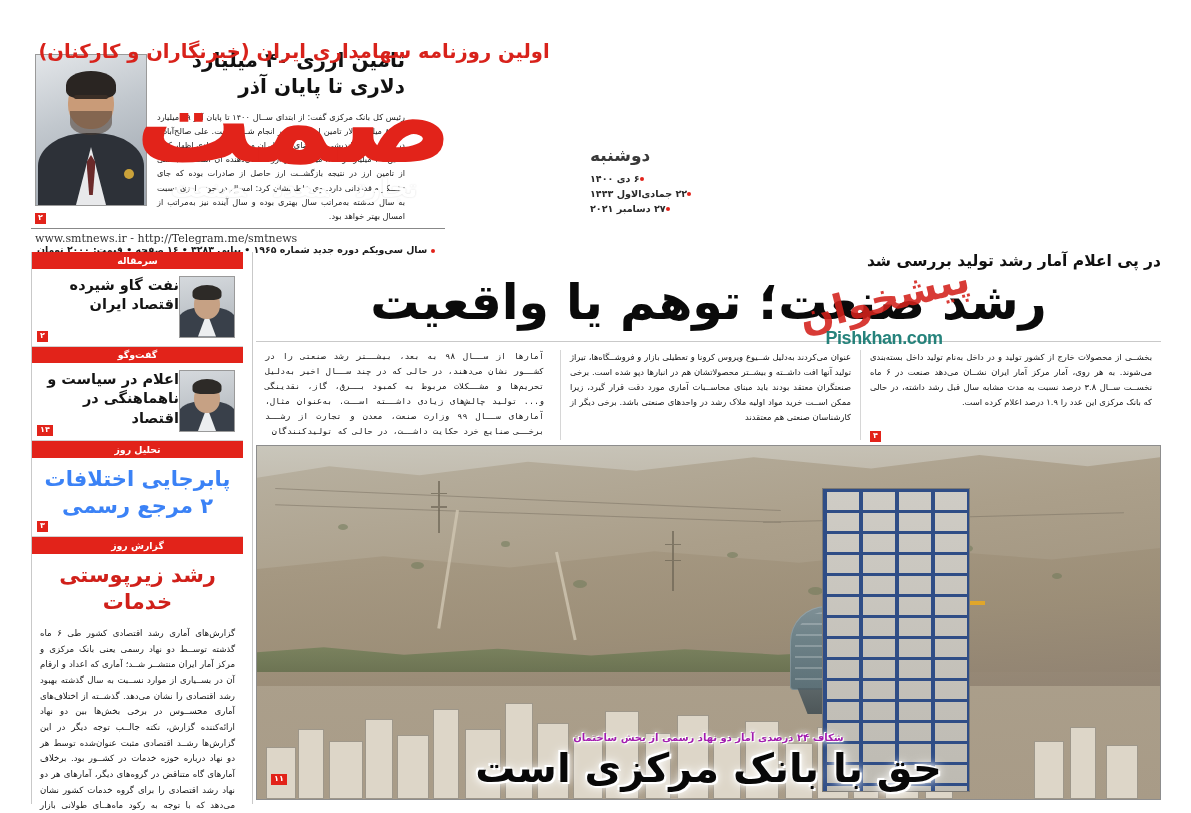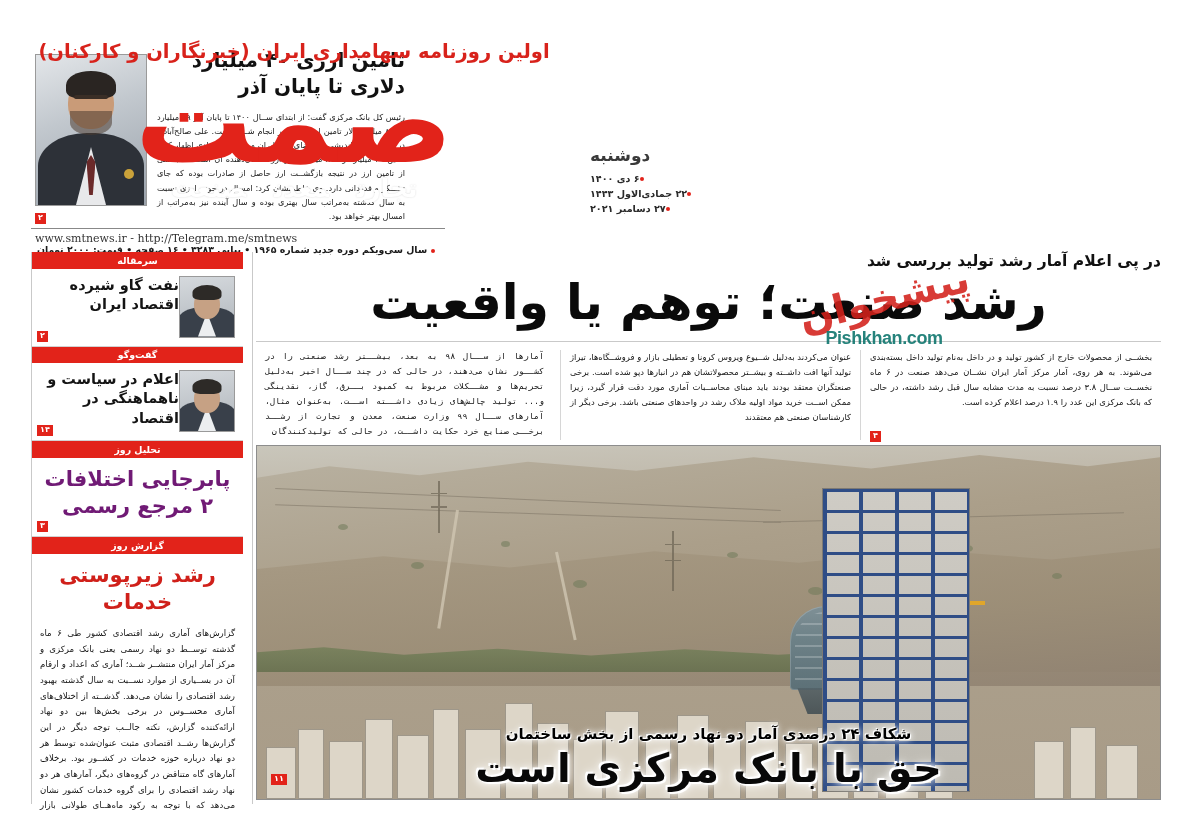--- a/index.html
+++ b/index.html
@@ -222,21 +222,21 @@
     background:#e0a62a; }
   .pylon{ position:absolute; width:2px; background:#6d6555; opacity:.7; }
   .pylon::before,.pylon::after{
     content:""; position:absolute; left:-7px; width:16px; height:1.5px; background:#6d6555;
   }
   .pylon::before{ top:22%; } .pylon::after{ top:48%; }
   .wire{ position:absolute; height:1px; background:#7b7364; opacity:.55; }
 
   .photo-caption{
     position:absolute; right:0; bottom:56px; width:100%;
-    text-align:center; font-size:15px; font-weight:bold; color:#000000;
+    text-align:center; font-size:10px; font-weight:bold; color:#a21caf;
     text-shadow:0 0 3px #fff,0 0 6px #fff,0 0 9px #fff,1px 1px 0 #fff,-1px -1px 0 #fff;
     letter-spacing:-.2px;
   }
   .photo-title{
     position:absolute; right:0; bottom:10px; width:100%;
     text-align:center; font-size:40px; font-weight:bold; color:#080808;
     text-shadow:0 0 4px #fff,0 0 8px #fff,0 0 14px #fff,2px 2px 0 #fff,-2px -2px 0 #fff;
     letter-spacing:-1px; line-height:1.05;
   }
   .photo-pnum{ position:absolute; left:14px; bottom:14px; }
@@ -266,21 +266,21 @@
   .sbt-shirt{ position:absolute; left:50%; bottom:0; transform:translateX(-50%);
     width:18px;height:24px;background:#eceef0;
     clip-path:polygon(50% 0,100% 100%,0 100%); }
   .sb-title{
     flex:1; font-size:14.5px; font-weight:bold; color:#141414;
     line-height:1.34; text-align:right; letter-spacing:-.3px;
   }
   .sb-pnum{ position:absolute; left:5px; bottom:4px; }
 
   .sb-bigtitle{
-    font-size:21px; font-weight:bold; color:#701a75; text-align:center;
+    font-size:21px; font-weight:bold; color:#3b82f6; text-align:center;
     line-height:1.3; padding:8px 6px 4px; letter-spacing:-.4px;
   }
   .sb-bigtitle.red{ color:#d0201a; }
   .sb-body{
     font-size:8.6px; line-height:1.82; color:#141414; text-align:justify;
     padding:6px 8px 2px;
   }
   .sb-block{ position:relative; border-bottom:1px solid #d2d2d2; padding-bottom:12px; }
   .sb-block-last{ position:relative; padding-bottom:16px; }
 

